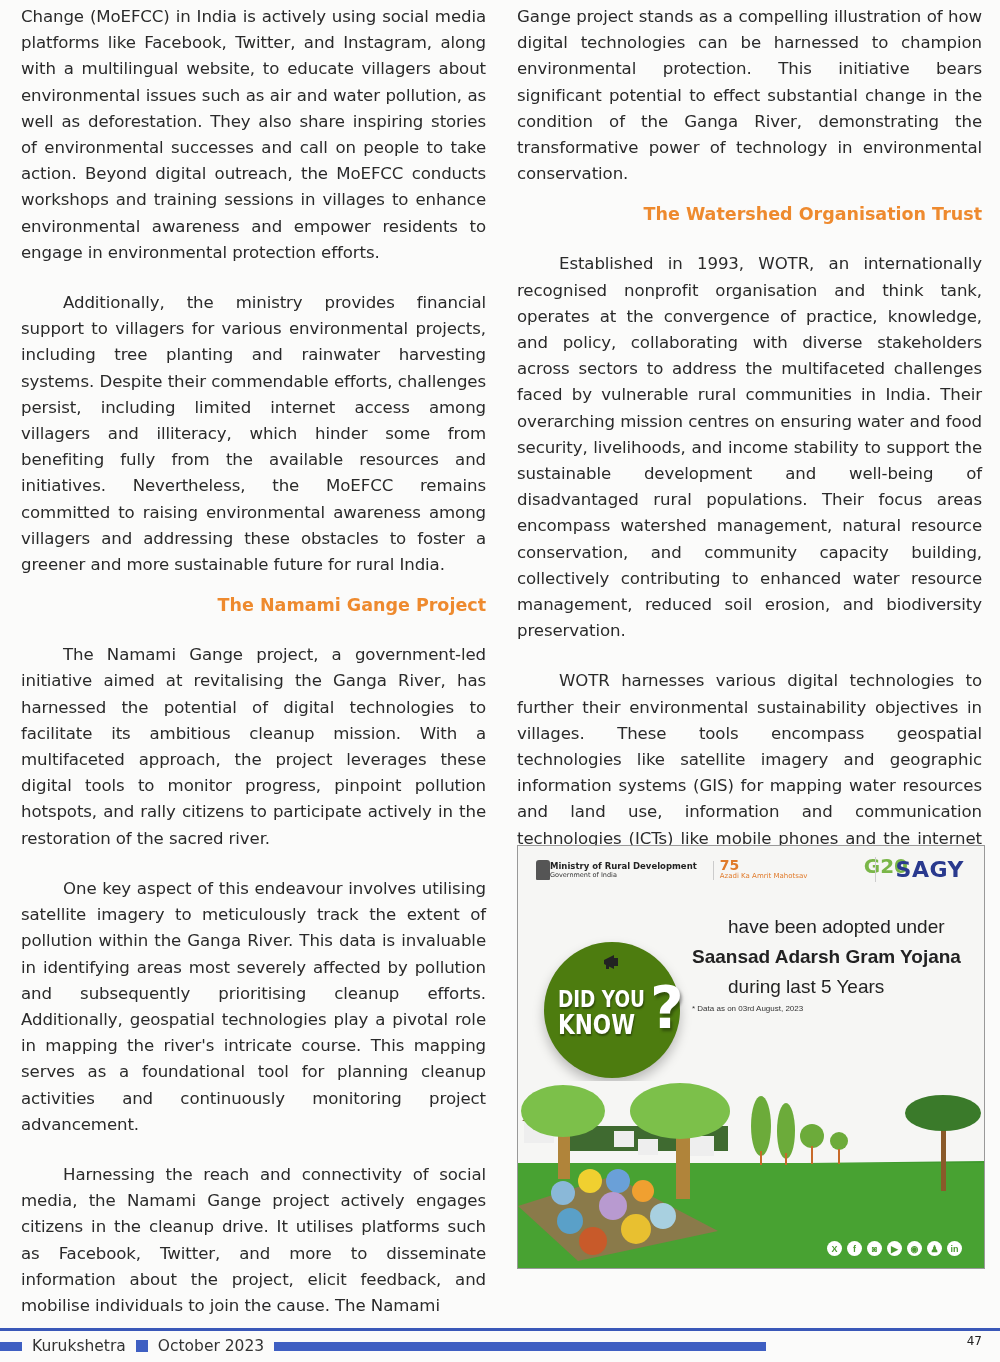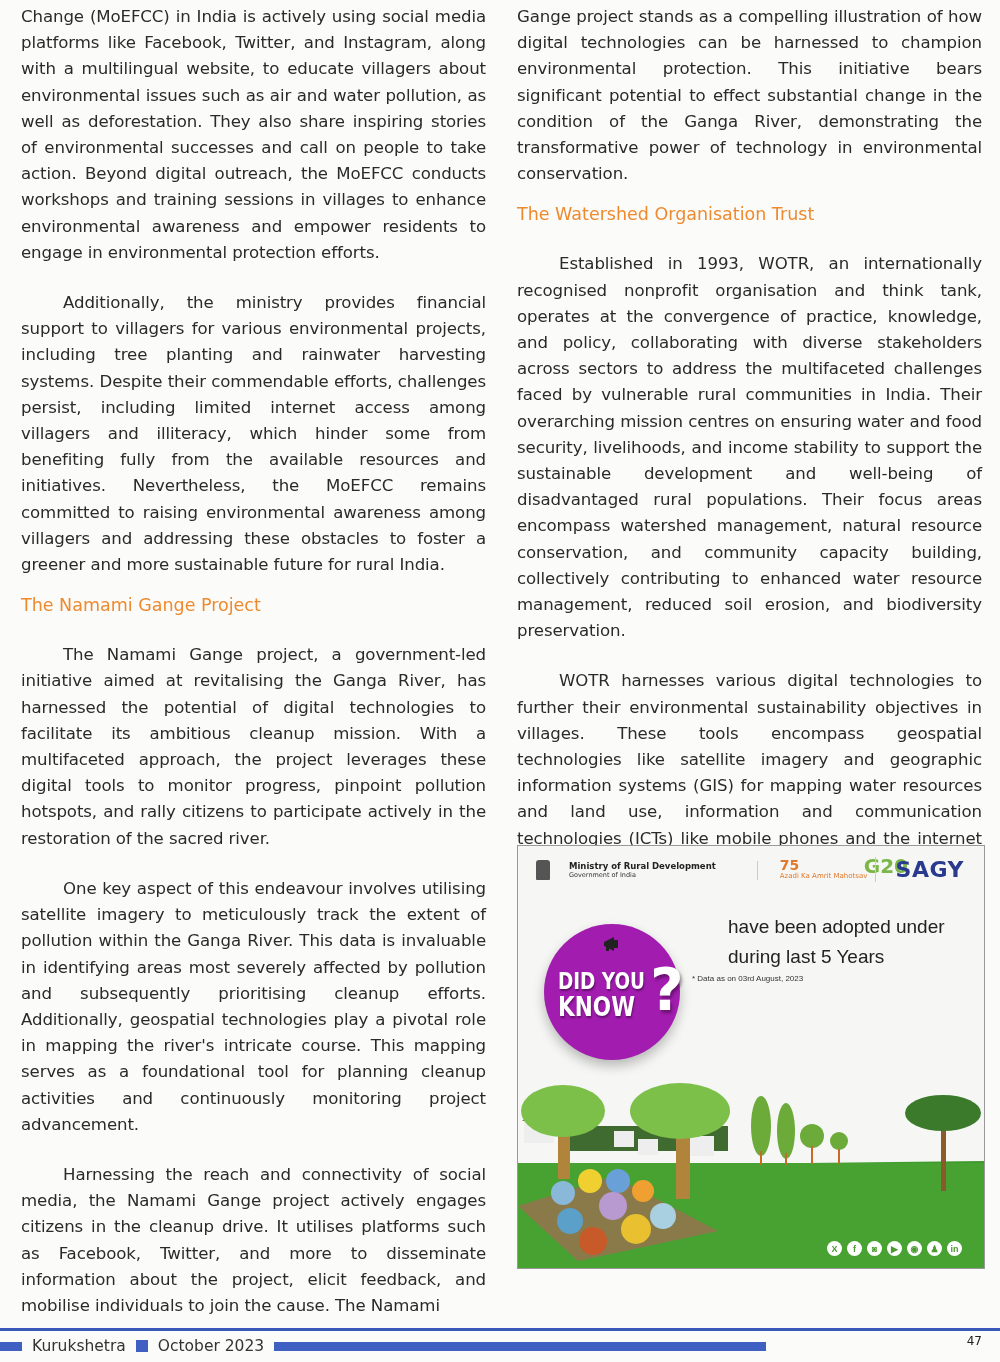--- a/index.html
+++ b/index.html
@@ -3,33 +3,33 @@
 <meta charset="utf-8">
 <style>
   html, body { margin:0; padding:0; }
   body { width:1000px; height:1362px; background:#fbfbfa; position:relative; overflow:hidden;
          font-family:"DejaVu Sans", sans-serif; color:#2a2a2a; }
   .col { position:absolute; top:4px; width:465px; }
   .col.left { left:21px; }
   .col.right { left:517px; }
   p.para { margin:0 0 14px 0; font-size:16.6px; line-height:26.2px; text-align:justify; text-indent:0; letter-spacing:-0.1px; }
   p.para.indent { text-indent:42px;margin-top:24px; }
-  h2.heading { margin:4px 0 12px 0; font-size:17.5px; font-weight:normal; color:#ee8a2e; line-height:26px; }
+  h2.heading { margin:4px 0 12px 0; font-size:17.5px; font-weight:bold; color:#ee8a2e; line-height:26px;text-align:right; }
   .ad { position:absolute; left:517px; top:845px; width:466px; height:422px; border:1px solid #999;
         background:#f6f6f4; overflow:hidden; }
-  .ad-top { position:absolute; left:18px; top:14px; display:flex; align-items:center; gap:19px; }
+  .ad-top { position:absolute; left:18px; top:14px; display:flex; align-items:center; gap:0; }
   .emblem { width:14px; height:20px; background:#555; border-radius:3px 3px 1px 1px; }
   .mrd-title { font-size:8.5px; font-weight:bold; color:#222; line-height:10px; }
   .mrd-sub { font-size:6.5px; color:#333; }
-  .azadi { margin-left:22px; border-left:1px solid #ccc; padding-left:22px; font-size:7px; color:#e07a2a; line-height:8px; }
+  .azadi { margin-left:16px; border-left:1px solid #ccc; padding-left:6px; font-size:7px; color:#e07a2a; line-height:8px; }
   .azadi b { font-size:14px; color:#e07a2a; }
   .g20 { position:absolute; right:76px; top:8px; font-size:20px; font-weight:bold; color:#7ab648; }
   .sagy { position:absolute; right:20px; top:11px; font-size:22px; font-weight:900; color:#2a3a8e; letter-spacing:0.5px; border-left:1px solid #ccc; padding-left:20px; }
-  .did-circle { position:absolute; left:26px; top:78px; width:136px; height:136px; border-radius:50%;
-                background:#a21caf; box-shadow:0 6px 12px rgba(0,0,0,0.25); }
+  .did-circle { position:absolute; left:26px; top:96px; width:136px; height:136px; border-radius:50%;
+                background:#4d7c0f; box-shadow:0 6px 12px rgba(0,0,0,0.25); }
   .did-text { position:absolute; left:14px; top:44px; color:#fff; font-weight:900; font-size:23px; line-height:26px; text-shadow:1px 2px 2px rgba(0,0,0,0.4); font-family:"DejaVu Sans", sans-serif; transform:scaleX(0.8); transform-origin:left; }
   .qmark { position:absolute; left:106px; top:32px; color:#fff; font-size:58px; font-weight:900; text-shadow:2px 3px 3px rgba(0,0,0,0.35); }
   .mega { position:absolute; left:58px; top:12px; width:22px; height:16px; }
   .stat { position:absolute; left:174px; top:66px; width:290px; font-family:"Liberation Sans", sans-serif; }
   .stat .big { color:#5aae3a; font-size:22px; font-weight:bold; line-height:28px; }
   .stat .l { color:#222; font-size:19px; line-height:30px;margin-left:36px; }
   .stat .bold { color:#222; font-size:19px; font-weight:bold; line-height:30px; }
   .stat .yrs { color:#222; font-size:15px; line-height:26px; margin-top:2px; }
   .stat .note { color:#333; font-size:8px; line-height:14px; }
   .scene { position:absolute; left:0; top:235px; width:466px; height:187px; }
@@ -84,20 +84,21 @@
     </svg>
     <div class="did-text">
       <div>DID YOU</div>
       <div style="font-size:27px;">KNOW</div>
     </div>
     <div class="qmark">?</div>
   </div>
 
   <div class="stat">
     <div class="l">have been adopted under</div>
+    <div class="bold">Saansad Adarsh Gram Yojana</div>
     <div class="l">during last 5 Years</div>
     <div class="note">* Data as on 03rd August, 2023</div>
   </div>
 
   <svg class="scene" viewBox="0 0 466 187" preserveAspectRatio="none">
     <rect x="0" y="0" width="466" height="187" fill="#f6f6f4"></rect>
     <rect x="50" y="45" width="160" height="25" fill="#3f6a30"></rect>
     <polygon points="0,85 466,80 466,187 0,187" fill="#3f9a2e"></polygon>
     <rect x="0" y="82" width="466" height="105" fill="#48a232"></rect>
     <rect x="6" y="40" width="30" height="22" fill="#eee"></rect>

